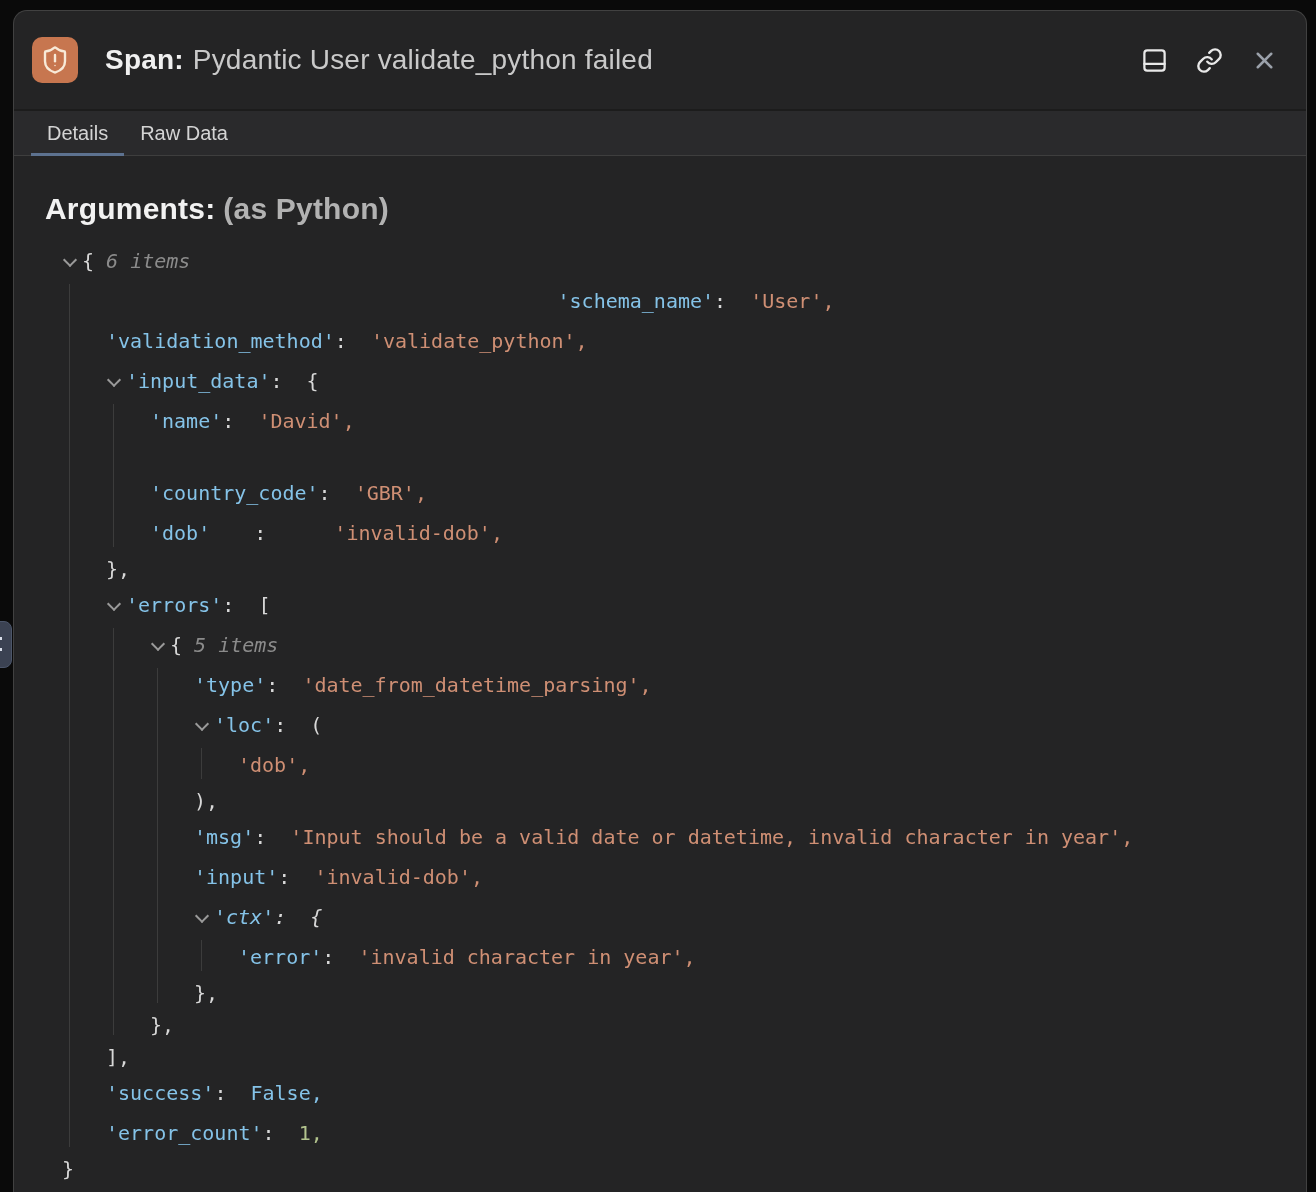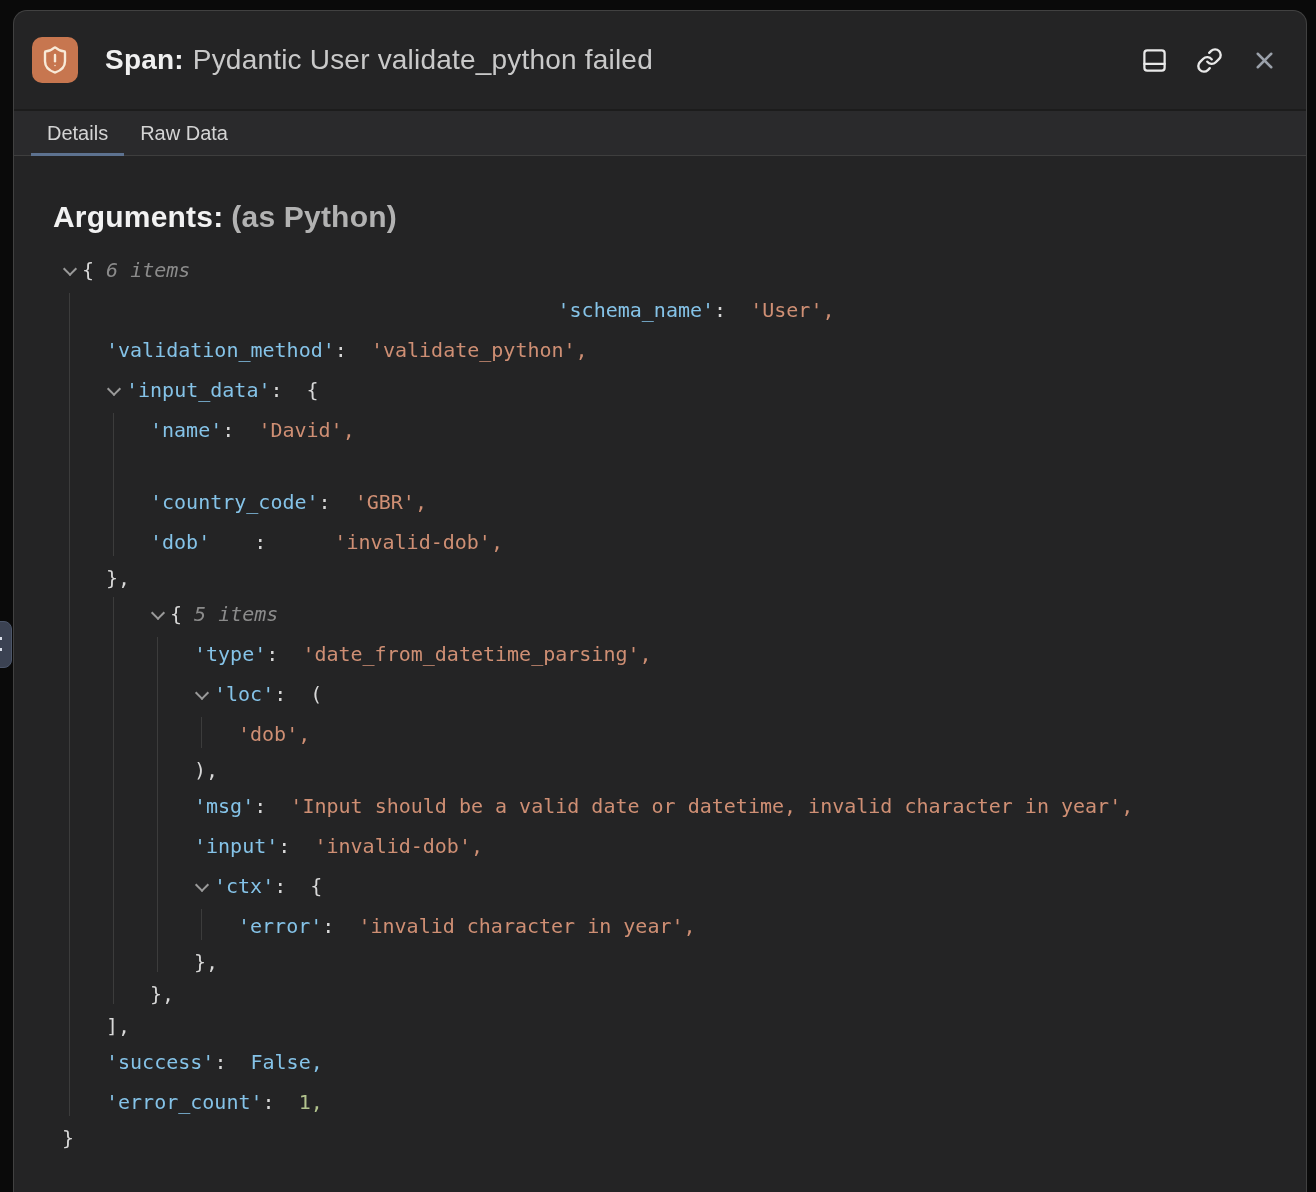--- a/index.html
+++ b/index.html
@@ -38,21 +38,21 @@
   .tab {
     position:relative; display:flex; align-items:center;
     padding:0 16px; font-size:20px; color:#d4d4d4; cursor:pointer;
   }
   .tab.active::after {
     content:''; position:absolute; left:0; right:0; bottom:-1px; height:3px;
     background:var(--c-tab_underline, #5d7290);
   }
   
   .content { padding:28px 20px 0 23px; }
-  .args-heading { margin:16px; font-size:30px; font-weight:700; color:#f2f2f2; letter-spacing:.2px; }
+  .args-heading { margin:8px; font-size:30px; font-weight:700; color:#f2f2f2; letter-spacing:.2px; }
   .args-heading .suffix { color:#b2b2b2; margin-left:8px; }
   .code {
     margin-top:15px;
     font-family:"DejaVu Sans Mono", monospace;
     font-size:20px; color:#d8d8d8;
   }
   .line { display:flex; align-items:center; line-height:26px; white-space:pre; }
   .line.kv { padding-top:7px; padding-bottom:7px; }
   .line.close { padding-top:3px; padding-bottom:3px; }
   .chev { width:20px; height:20px; flex:0 0 20px; position:relative; cursor:pointer; }
@@ -140,32 +140,33 @@
         <div class="children" style="--gx: 32px;">
           <div class="line kv" style="padding-left: 69px; justify-content: center;"><span class="tk-key">'schema_name'</span><span class="tk-punc">:  </span><span class="tk-str">'User',</span></div>
           <div class="line kv" style="padding-left: 69px; text-align: right;"><span class="tk-key">'validation_method'</span><span class="tk-punc">:  </span><span class="tk-str">'validate_python',</span></div>
           <div class="line kv" style="padding-left: 69px;"><span class="chev"></span><span class="tk-key">'input_data'</span><span class="tk-punc">:  {</span></div>
           <div class="children" style="--gx: 76px;">
             <div class="line kv" style="padding-left: 113px;"><span class="tk-key">'name'</span><span class="tk-punc">:  </span><span class="tk-str">'David',</span></div>
             <div class="line kv" style="padding-left: 113px; margin-top: 32px;"><span class="tk-key">'country_code'</span><span class="tk-punc">:  </span><span class="tk-str">'GBR',</span></div>
             <div class="line kv" style="padding-left: 113px; gap: 44px;"><span class="tk-key">'dob'</span><span class="tk-punc">:  </span><span class="tk-str">'invalid-dob',</span></div>
           </div>
           <div class="line close" style="padding-left: 69px;"><span class="tk-punc">},</span></div>
+          <div class="line kv" style="padding-left: 69px;"><span class="chev"></span><span class="tk-key">'errors'</span><span class="tk-punc">:  [</span></div>
           <div class="children" style="--gx: 76px;">
             <div class="line kv" style="padding-left: 113px;"><span class="chev"></span><span class="tk-punc">{</span><span class="tk-meta">5 items</span></div>
             <div class="children" style="--gx: 120px;">
               <div class="line kv" style="padding-left: 157px;"><span class="tk-key">'type'</span><span class="tk-punc">:  </span><span class="tk-str">'date_from_datetime_parsing',</span></div>
               <div class="line kv" style="padding-left: 157px;"><span class="chev"></span><span class="tk-key">'loc'</span><span class="tk-punc">:  (</span></div>
               <div class="children" style="--gx: 164px;">
                 <div class="line kv" style="padding-left: 201px;"><span class="tk-str">'dob',</span></div>
               </div>
               <div class="line close" style="padding-left: 157px;"><span class="tk-punc">),</span></div>
               <div class="line kv" style="padding-left: 157px;"><span class="tk-key">'msg'</span><span class="tk-punc">:  </span><span class="tk-str">'Input should be a valid date or datetime, invalid character in year',</span></div>
               <div class="line kv" style="padding-left: 157px;"><span class="tk-key">'input'</span><span class="tk-punc">:  </span><span class="tk-str">'invalid-dob',</span></div>
-              <div class="line kv" style="padding-left: 157px;"><span class="chev"></span><span class="tk-key">'ctx'</span><span class="tk-punc">:  {</span></div>
+              <div class="line kv" style="padding-left: 157px; font-style: italic;"><span class="chev"></span><span class="tk-key">'ctx'</span><span class="tk-punc">:  {</span></div>
               <div class="children" style="--gx: 164px;">
                 <div class="line kv" style="padding-left: 201px;"><span class="tk-key">'error'</span><span class="tk-punc">:  </span><span class="tk-str">'invalid character in year',</span></div>
               </div>
               <div class="line close" style="padding-left: 157px;"><span class="tk-punc">},</span></div>
             </div>
             <div class="line close" style="padding-left: 113px;"><span class="tk-punc">},</span></div>
           </div>
           <div class="line close" style="padding-left: 69px;"><span class="tk-punc">],</span></div>
           <div class="line kv" style="padding-left: 69px;"><span class="tk-key">'success'</span><span class="tk-punc">:  </span><span class="tk-kw">False,</span></div>
           <div class="line kv" style="padding-left: 69px;"><span class="tk-key">'error_count'</span><span class="tk-punc">:  </span><span class="tk-num">1,</span></div>

